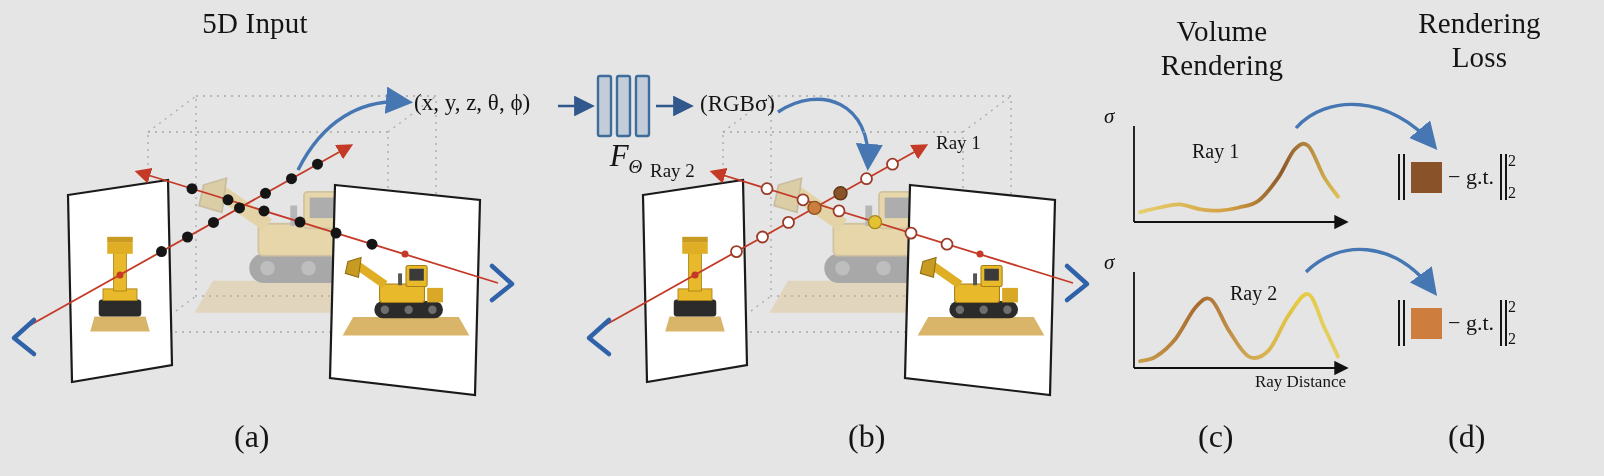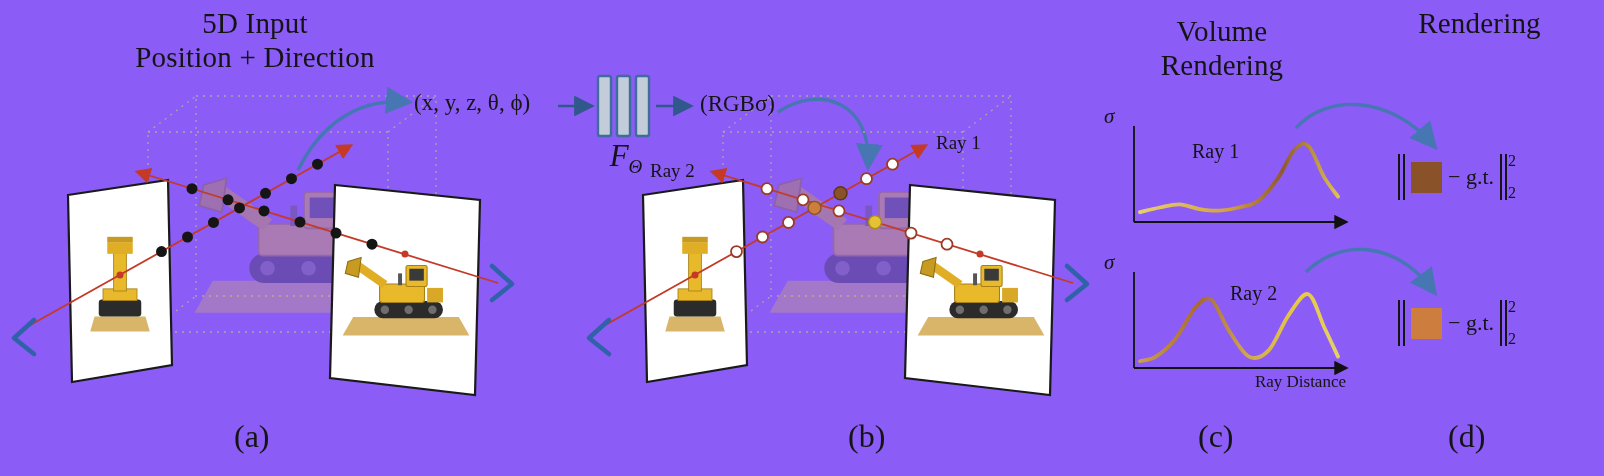--- a/index.html
+++ b/index.html
@@ -1,17 +1,17 @@
 <!DOCTYPE html>
 <html><head>
 <meta charset="utf-8">
 <style>
   *{box-sizing:border-box}
   body{margin:0;background:#ffffff}
-  .figure{position:relative;width:1604px;height:476px;background:#8b5cf6;
+  .figure{position:relative;width:1604px;height:476px;background:#e5e5e5;
           font-family:"Liberation Serif","DejaVu Serif",serif;color:#141414;overflow:hidden}
   svg.base{position:absolute;left:0;top:0}
   .ov{position:absolute;white-space:nowrap}
   .title{font-size:29px;line-height:1.18;text-align:center;letter-spacing:.2px}
   .formula{font-size:23px;}
   .ftheta{font-size:31px;font-style:italic;text-align:center}
   .ftheta sub{font-size:19px}
   .raylab{font-size:19px}
   .sig{font-size:21px;font-style:italic}
   .axis-label{font-size:17px;text-align:right}
@@ -172,28 +172,28 @@
       <line x1="1134" y1="368" x2="1346" y2="368" stroke="#111" stroke-width="1.8" marker-end="url(#mBlack)"></line>
       <path id="curve2" fill="none" stroke="url(#grad2)" stroke-width="3.8" stroke-linecap="round" d="M1140.0 361.3 C1142.6 360.5 1149.9 360.4 1155.8 356.6 C1161.8 352.9 1169.0 346.9 1175.6 338.7 C1182.2 330.5 1189.5 314.0 1195.4 307.5 C1201.4 301.0 1205.7 295.8 1211.3 299.7 C1216.9 303.6 1222.8 321.4 1229.1 330.9 C1235.4 340.4 1242.3 353.4 1248.9 356.6 C1255.5 359.9 1262.1 357.3 1268.7 350.4 C1275.3 343.5 1281.9 324.7 1288.5 315.3 C1295.1 305.9 1302.4 292.3 1308.3 294.2 C1314.2 296.2 1319.2 316.6 1324.1 327.0 C1329.1 337.4 1335.7 351.7 1338.0 356.6"></path>
     </g>
 
     <path d="M 1296 128 C 1326 94 1390 94 1434 146" fill="none" stroke="#4677b3" stroke-width="3.4" marker-end="url(#mBlue)"></path>
     <path d="M 1306 272 C 1338 240 1394 238 1434 292" fill="none" stroke="#4677b3" stroke-width="3.4" marker-end="url(#mBlue)"></path>
   </svg>
 
   <div class="ov title" style="left:60px;top:6px;width:390px">
     <div>5D Input</div>
-    <div>Position + Direction</div>
   </div>
   <div class="ov title" style="left:1112px;top:14px;width:220px">
     <div>Volume</div>
     <div>Rendering</div>
   </div>
   <div class="ov title" style="left:1372px;top:6px;width:215px">
     <div>Rendering</div>
+    <div>Loss</div>
   </div>
 
   <div class="ov formula" style="left:414px;top:90px">(x, y, z, θ, ϕ)</div>
   <div class="ov ftheta" style="left:594px;top:138px;width:64px">
     <span>F</span><sub>Θ</sub>
   </div>
   <div class="ov formula" style="left:700px;top:91px">(RGBσ)</div>
 
   <div class="ov raylab" style="left:936px;top:132px">Ray 1</div>
   <div class="ov raylab" style="left:650px;top:160px">Ray 2</div>

